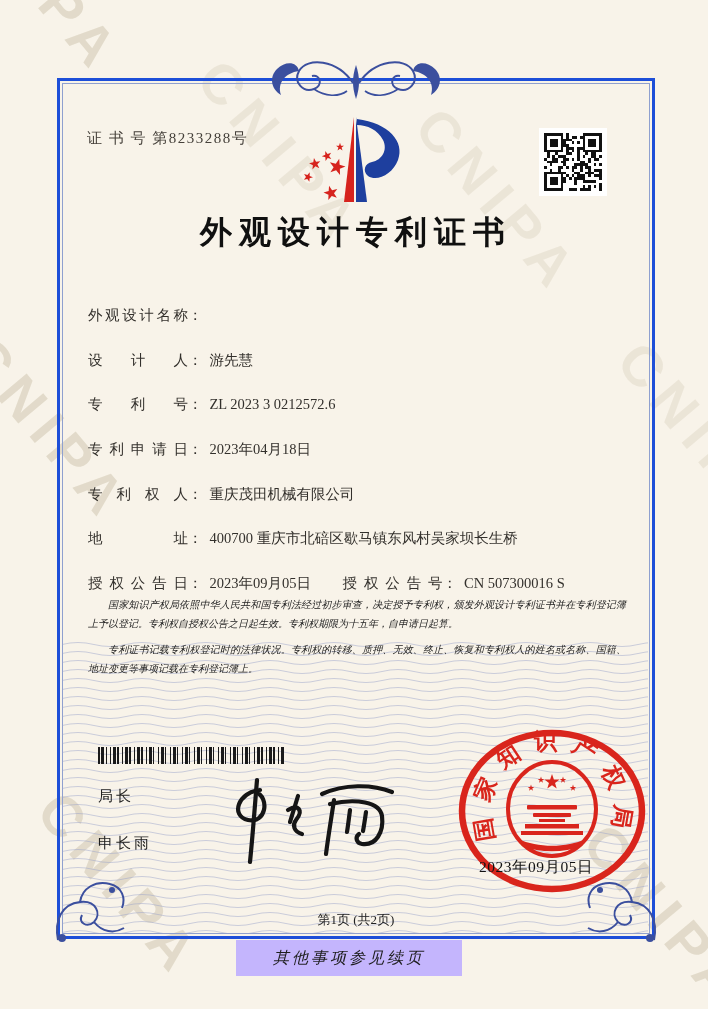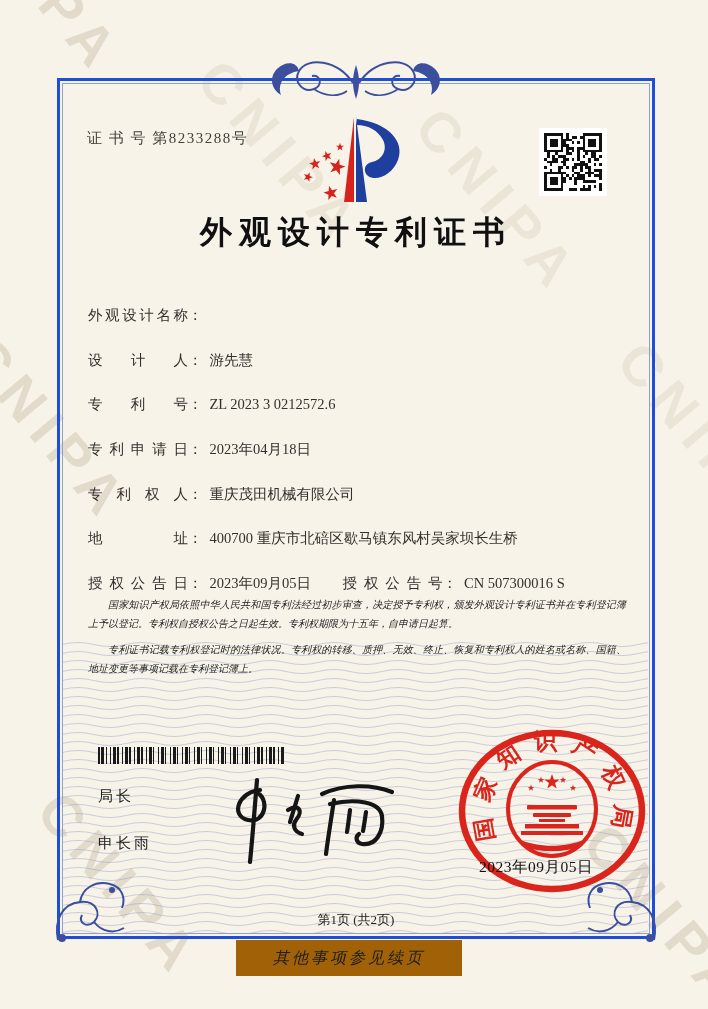--- a/index.html
+++ b/index.html
@@ -44,21 +44,21 @@
      #1a1a1a 3px,#1a1a1a 6px,transparent 6px,transparent 7.5px,
      #1a1a1a 7.5px,#1a1a1a 8.5px,transparent 8.5px,transparent 12px);}
   .stitle,.sname{position:absolute;left:38px;font-size:15px;color:#1c1c1c;
      font-family:"Liberation Sans",sans-serif;letter-spacing:3px;}
   .stitle{top:706px;} .sname{top:753px;}
   .sig{position:absolute;left:150px;top:693px;width:200px;height:100px;}
   .seal{position:absolute;left:394px;top:648px;width:196px;height:168px;z-index:3;}
   .sealdate{position:absolute;left:419px;top:776px;font-size:15.5px;color:#121212;z-index:4;
             letter-spacing:.5px;}
   .pgind{position:absolute;left:0;right:0;bottom:7px;text-align:center;font-size:13px;color:#222;}
-  .contnote{position:absolute;left:236px;top:940px;width:226px;height:36px;background:#a16207;z-index:2;
+  .contnote{position:absolute;left:236px;top:940px;width:226px;height:36px;background:#c4b5fd;z-index:2;
             display:flex;align-items:center;justify-content:center;font-size:16px;font-style:italic;
             letter-spacing:3px;color:#1e1e1e;}
   .hiddefs{position:absolute;width:0;height:0;}
 </style>
 </head>
 <body>
 
 <svg class="hiddefs" aria-hidden="true">
   <defs>
     <path id="star10" d="M0,-10 L2.35,-3.24 9.51,-3.09 3.8,1.24 5.88,8.09 0,4 -5.88,8.09 -3.8,1.24 -9.51,-3.09 -2.35,-3.24 Z"></path>

